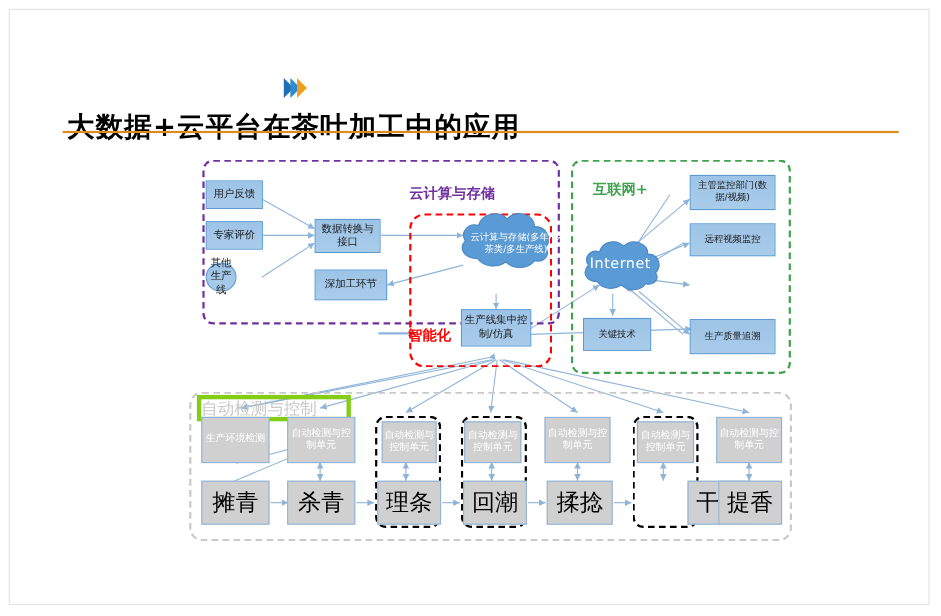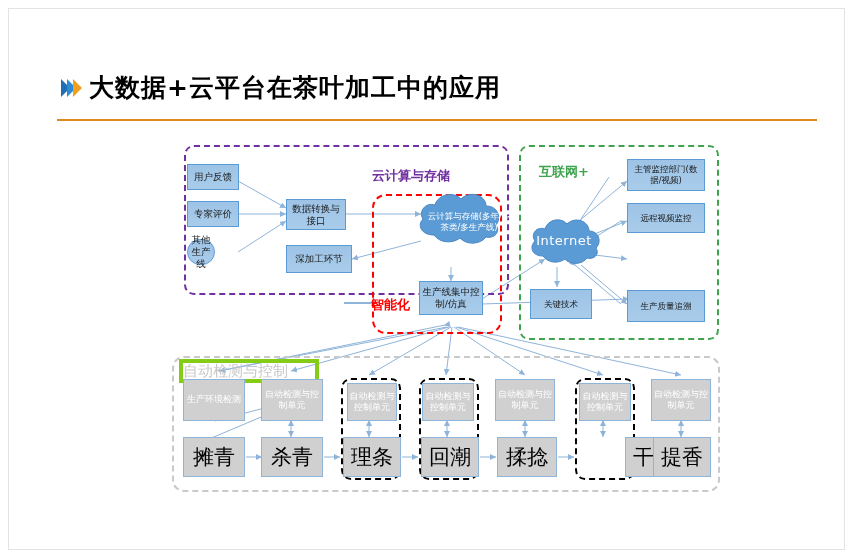--- a/index.html
+++ b/index.html
@@ -1,19 +1,19 @@
 <!DOCTYPE html>
 <html><head>
 <meta charset="utf-8">
 <style>
   html,body{margin:0;padding:0;background:#fff;}
   body{width:855px;height:560px;font-family:"DejaVu Sans","Liberation Sans",sans-serif;overflow:hidden;}
   .slide{position:absolute;left:8px;top:8px;width:837px;height:542px;border:1px solid #e3e3e3;background:#fff;box-sizing:border-box;}
   
-  .title-row{position:absolute;left:52px;top:62px;display:flex;align-items:center;gap:10px;}
+  .title-row{position:absolute;left:52px;top:62px;display:flex;align-items:center;gap:10px;flex-direction:column;}
   .chevrons{display:flex;align-items:center;gap:0px;}
   .chev{width:0;height:0;border-top:9px solid transparent;border-bottom:9px solid transparent;border-left:9px solid #1F6FB5;margin-right:-3px;}
   .chev.c2{border-left-color:#2E8BD0;}
   .chev.c3{border-left-color:#F0A020;}
   .title-text{font-size:25px;font-weight:bold;color:#000;letter-spacing:1px;white-space:nowrap;}
   .title-rule{position:absolute;left:48px;top:110px;width:760px;height:2px;background:#E08A1E;}
   
   .canvas{position:absolute;left:0;top:0;width:837px;height:542px;}
   
   .region{position:absolute;box-sizing:border-box;border-radius:10px;}

